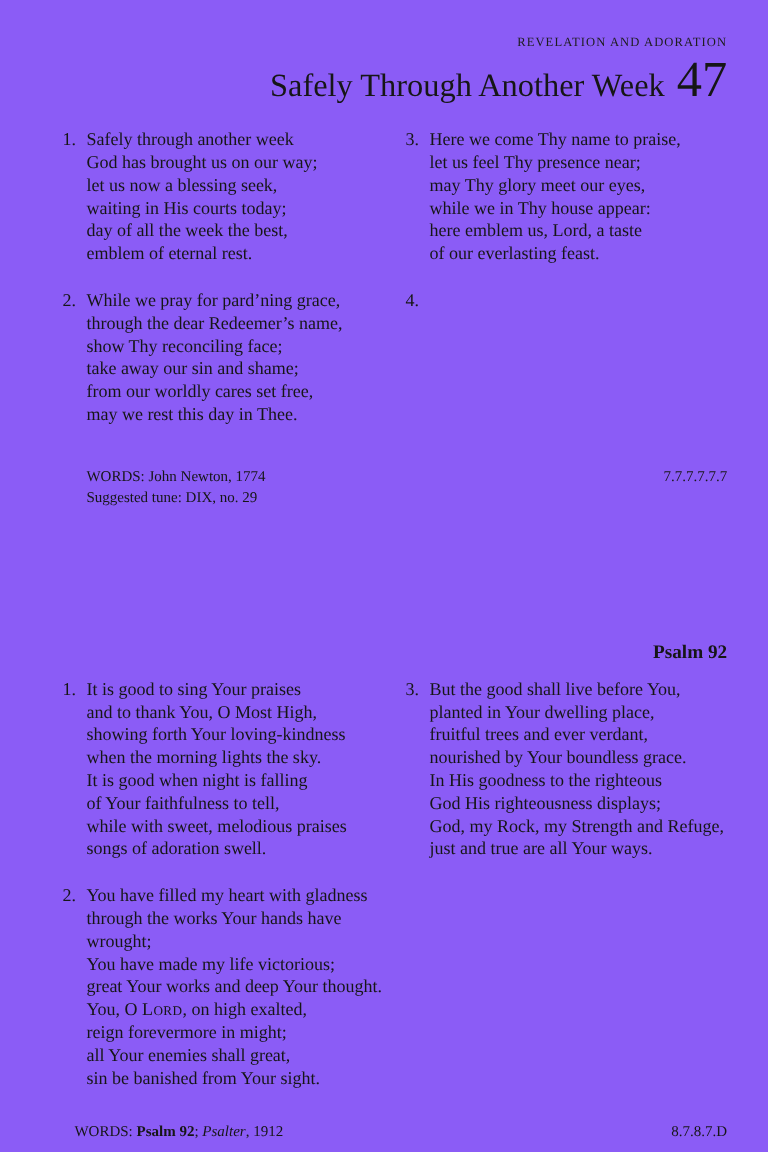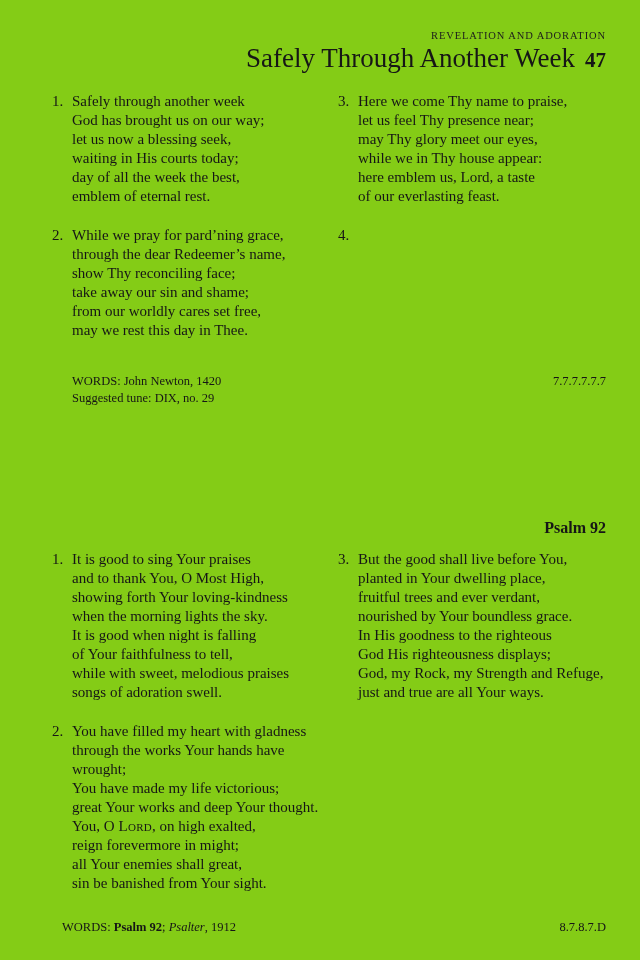--- a/index.html
+++ b/index.html
@@ -1,39 +1,39 @@
 <!DOCTYPE html>
 <html><head>
 <meta charset="utf-8">
 <style>
   * { margin: 0; padding: 0; box-sizing: border-box; }
   html, body { background: #ffffff; }
   .page {
     width: 640px;
     height: 960px;
-    background: #84cc16;
+    background: #8b5cf6;
     color: #161616;
     font-family: "Liberation Serif", serif;
     padding: 30px 34px 0 34px;
     overflow: hidden;
     position: relative;
   }
   .section-header {
     text-align: right;
     font-size: 10.5px;
     letter-spacing: 0.9px;
     color: #1d1d1d;
   }
   .title-row {
     text-align: right;
     margin-top: 3px;
     line-height: 1.1;
   }
   .hymn-title { font-size: 27px; }
-  .hymn-number { font-size: 21px; font-weight: bold; margin-left: 10px; }
+  .hymn-number { font-size: 42px; font-weight: normal; margin-left: 10px; }
   .hymn-subtitle {
     text-align: right;
     font-weight: bold;
     font-size: 16px;
     margin-top: 1px;
   }
   .columns { display: flex; margin-top: 18px; }
   .columns.h2 { margin-top: 13px; }
   .col { width: 50%; }
   .verse {
@@ -102,21 +102,21 @@
 of our everlasting feast.</span>
           </div>
         <div class="verse">
             <span class="vnum">4.</span>
           </div>
       </div>
     </div>
 
     <div class="credits h1">
       <div class="credits-left h1">
-        <div>WORDS: John Newton, 1420</div>
+        <div>WORDS: John Newton, 1774</div>
         <div>Suggested tune: DIX, no. 29</div>
       </div>
       <div class="meter">7.7.7.7.7.7</div>
     </div>
   </div>
 
   <div class="hymn hymn2-block">
     <div class="hymn-subtitle">Psalm 92</div>
 
     <div class="columns h2">

